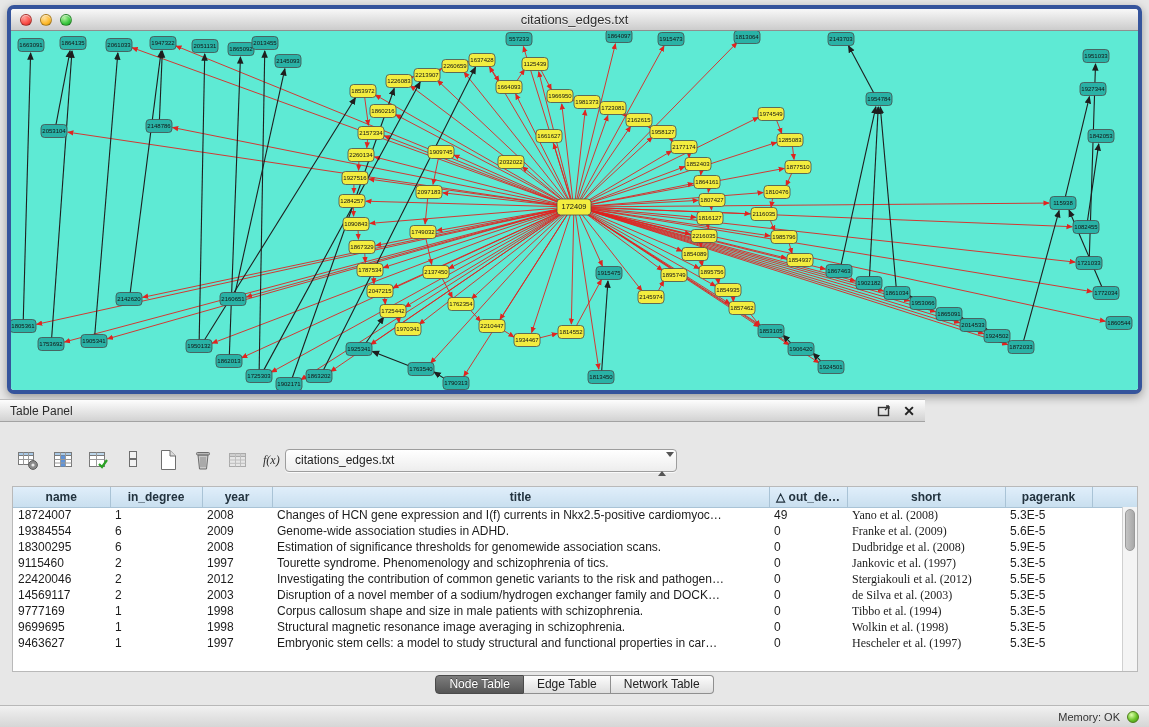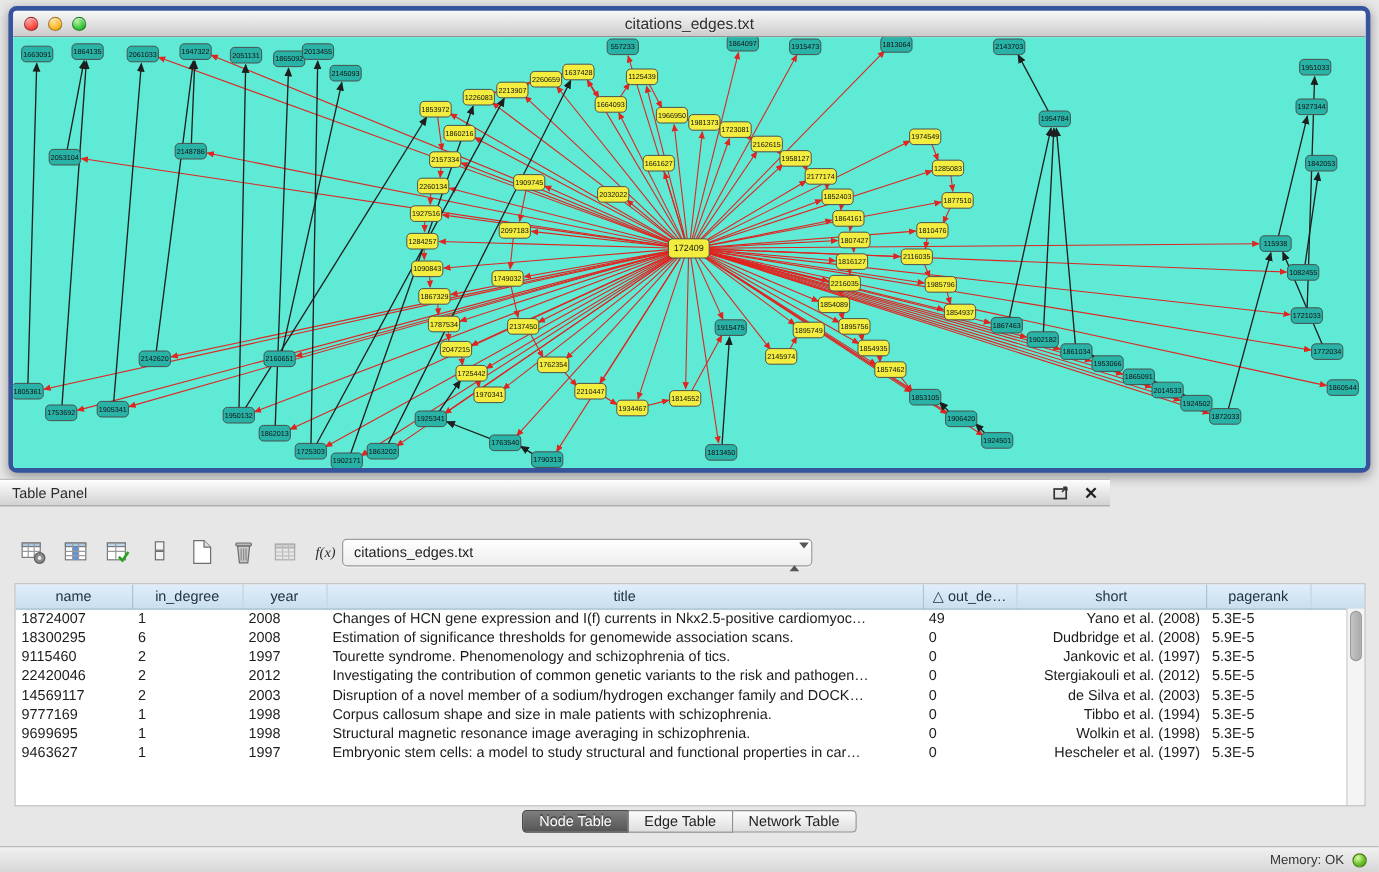--- a/index.html
+++ b/index.html
@@ -40,25 +40,25 @@
   .combo .arrows .up { width:0; height:0; border-left:4px solid transparent; border-right:4px solid transparent;
     border-bottom:5px solid #555; margin-bottom:3px; }
   .combo .arrows .down { width:0; height:0; border-left:4px solid transparent; border-right:4px solid transparent;
     border-top:5px solid #555; }
 
   
   .table-box { position:absolute; left:12px; top:486px; width:1126px; height:186px; background:#fff;
     border:1px solid #b9b9b9; overflow:hidden; }
   table.data { border-collapse:collapse; table-layout:fixed; width:100%; }
   table.data th { height:20px; background:linear-gradient(#e0eefa,#c9dfef); border:1px solid #a9c3d6; border-top:none;
-    font-size:12px; font-weight:normal; color:#22323e; text-align:center; overflow:hidden; white-space:nowrap; }
+    font-size:12px; font-weight:bold; color:#22323e; text-align:center; overflow:hidden; white-space:nowrap; }
   table.data th:first-child { border-left:none; } table.data th:last-child { border-right:none; }
   table.data td { height:16px; font-size:12px; color:#1c1c1c; padding:0 5px; white-space:nowrap; overflow:hidden;
     text-overflow:clip; }
-  td.c-center { text-align:right; }
+  td.c-center { text-align:left;font-family:Liberation Serif, serif; }
   .vscroll { position:absolute; top:20px; right:0; bottom:0; width:15px; background:#f4f4f4; border-left:1px solid #d0d0d0; }
   .vscroll .thumb { position:absolute; top:2px; left:2px; width:10px; height:42px; border-radius:6px;
     background:linear-gradient(90deg,#c4c4c4,#a9a9a9); border:1px solid #9a9a9a; }
 
   
   .tabs { position:absolute; top:675px; left:0; width:1149px; display:flex; justify-content:center; }
   .tab { height:19px; line-height:17px; font-size:12px; padding:0 13px; border:1px solid #8f8f8f;
     background:linear-gradient(#fcfcfc,#dedede); color:#222; }
   .tab.first { border-radius:4px 0 0 4px; }
   .tab.mid { border-left:none; }
@@ -786,20 +786,30 @@
           <td>18724007</td>
           <td>1</td>
           <td>2008</td>
           <td>Changes of HCN gene expression and I(f) currents in Nkx2.5-positive cardiomyoc…</td>
           <td>49</td>
           <td class="c-center">Yano et al. (2008)</td>
           <td>5.3E-5</td>
           <td></td>
         </tr>
         <tr>
+          <td>19384554</td>
+          <td>6</td>
+          <td>2009</td>
+          <td>Genome-wide association studies in ADHD.</td>
+          <td>0</td>
+          <td class="c-center">Franke et al. (2009)</td>
+          <td>5.6E-5</td>
+          <td></td>
+        </tr>
+        <tr>
           <td>18300295</td>
           <td>6</td>
           <td>2008</td>
           <td>Estimation of significance thresholds for genomewide association scans.</td>
           <td>0</td>
           <td class="c-center">Dudbridge et al. (2008)</td>
           <td>5.9E-5</td>
           <td></td>
         </tr>
         <tr>

